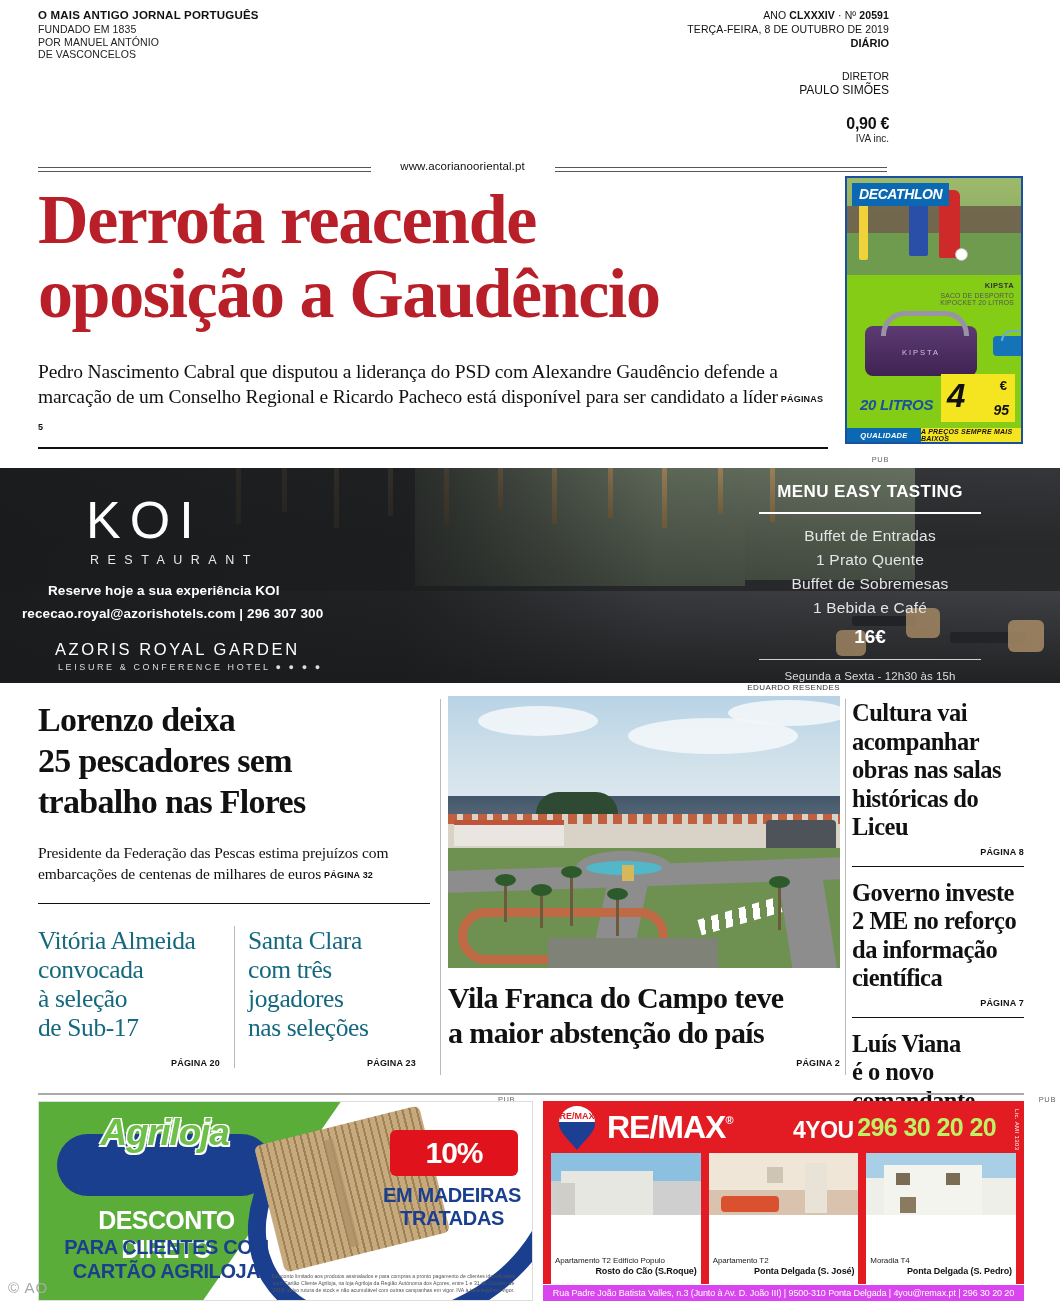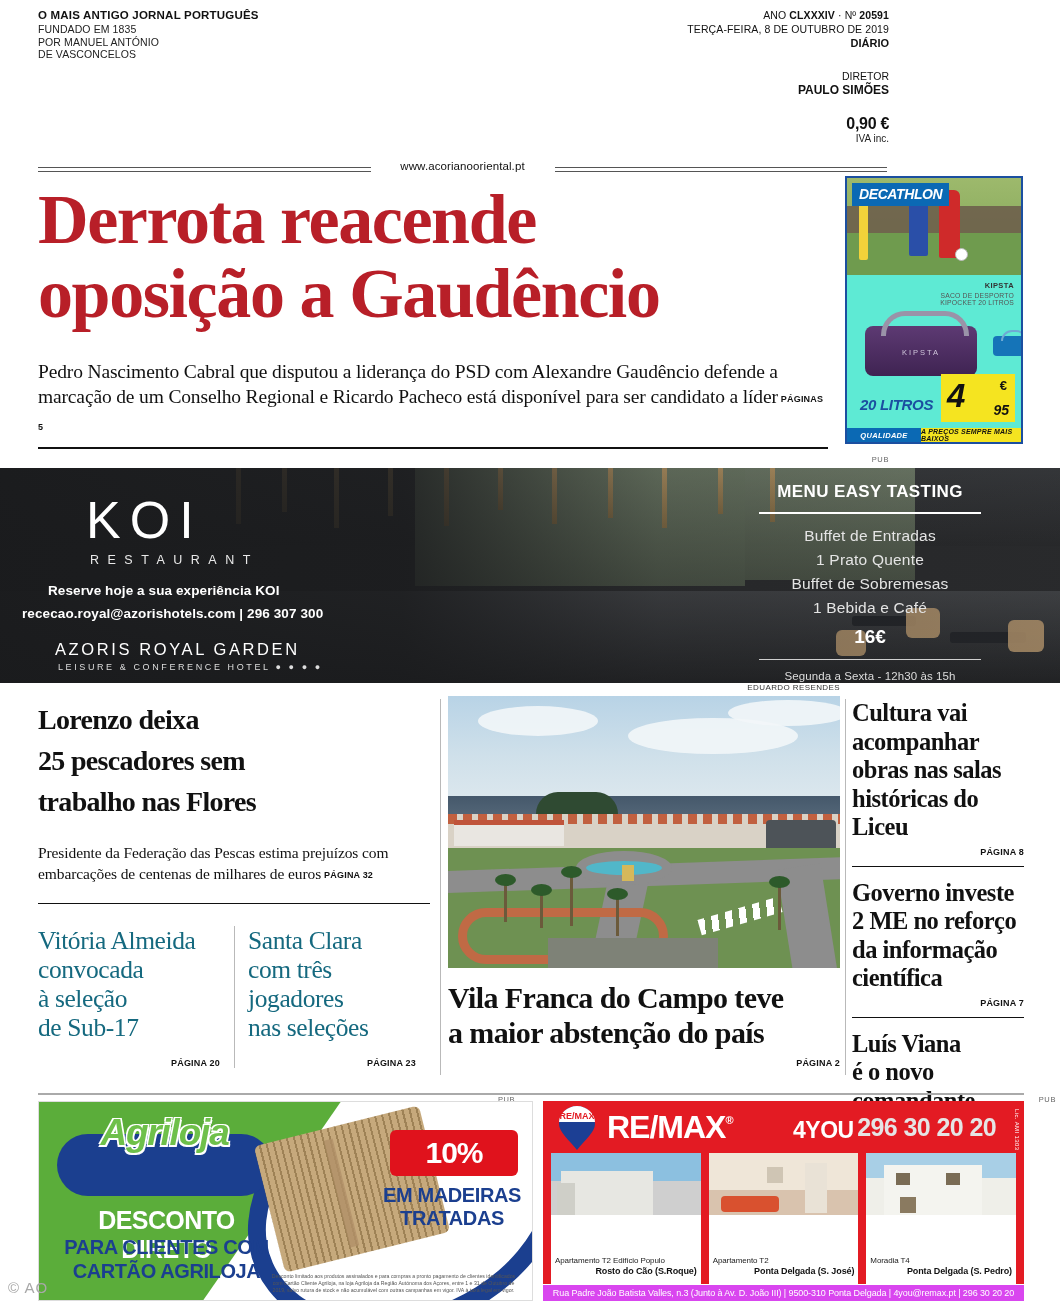--- a/index.html
+++ b/index.html
@@ -21,21 +21,21 @@
   .mh-left .founded {
     font-size:10.5px; color:#222; line-height:12.6px;
     text-transform:uppercase; margin-top:2px; letter-spacing:.1px;
   }
   .mh-right { position:absolute; right:36px; top:9px; text-align:right; }
   .mh-right .line1 { font-size:10.5px; color:#111; letter-spacing:.1px; }
   .mh-right .line1 b { font-weight:bold; }
   .mh-right .line2 { font-size:10.5px; color:#111; margin-top:2px; letter-spacing:.1px; }
   .mh-right .line3 { font-size:11px; font-weight:bold; color:#111; margin-top:2px; }
   .mh-right .dir-label { font-size:10.5px; color:#111; margin-top:21px; }
-  .mh-right .dir-name { font-size:12px; font-weight:bold; color:#111; margin-top:1px; }
+  .mh-right .dir-name { font-size:12px; font-weight:normal; color:#111; margin-top:1px; }
   .mh-right .price { font-size:16px; font-weight:bold; color:#111; margin-top:18px; letter-spacing:-.3px;}
   .mh-right .price-sub { font-size:10px; color:#222; margin-top:0px; }
 
   .logo-wrap {
     position:absolute; left:0; right:0; top:34px;
     text-align:center; pointer-events:none;
   }
   .logo-title {
     font-family:"DejaVu Serif", serif;
     font-weight:bold;
@@ -86,21 +86,21 @@
   .pagref {
     font-family:"Liberation Sans", sans-serif;
     font-size:9px; font-weight:bold; letter-spacing:.2px;
     vertical-align:1px; margin-left:3px; color:#111;
   }
   .lead-rule { position:absolute; left:38px; top:447px; width:790px; border-top:2px solid #111; }
 
   
   .ad-dec {
     position:absolute; left:845px; top:176px; width:178px; height:268px;
-    border:2px solid #1b4fa0; background:#5eead4; overflow:hidden;
+    border:2px solid #1b4fa0; background:#84cc16; overflow:hidden;
   }
   .dec-photo { position:relative; height:97px; background:linear-gradient(#9db96c,#7fa356); overflow:hidden; }
   .dec-photo .grassA { position:absolute; left:0; right:0; bottom:0; height:42px; background:#6f9b4e; }
   .dec-photo .fence { position:absolute; left:0; right:0; top:28px; height:38px; background:#6b5b4a; opacity:.85;}
   .dec-photo .post { position:absolute; left:12px; top:20px; width:9px; height:62px; background:#f2d23a; border-radius:2px;}
   .dec-photo .ball { position:absolute; left:108px; bottom:14px; width:13px; height:13px; background:#fff; border-radius:50%; border:1px solid #bbb;}
   .dec-photo .playerA { position:absolute; left:62px; top:14px; width:19px; height:64px; background:#2a4fa8; border-radius:6px 6px 2px 2px;}
   .dec-photo .playerB { position:absolute; left:92px; top:12px; width:21px; height:68px; background:#cf2a2a; border-radius:6px 6px 2px 2px;}
   .dec-logo {
     position:absolute; left:5px; top:5px; background:#0b69b4;
@@ -166,21 +166,21 @@
   .koi-menu .mprice { font-size:19px; font-weight:bold; color:#fff; margin-top:6px; }
   .koi-menu .mrule2 { height:1px; background:#cfcfcf; width:222px; margin:11px auto 8px auto; }
   .koi-menu .mfoot { font-size:11.5px; color:#dcdcdc; line-height:16px; letter-spacing:.1px;}
 
   
   .mid { position:absolute; left:0; top:683px; width:1060px; height:400px; }
 
   .col-left { position:absolute; left:38px; top:16px; width:392px; }
   .col-left h2 {
     font-family:"Liberation Serif", serif; font-weight:bold;
-    font-size:28px; line-height:41px; color:#111; letter-spacing:-.7px;
+    font-size:34px; line-height:41px; color:#111; letter-spacing:-.7px;
   }
   .col-left .sub {
     font-family:"Liberation Serif", serif; font-size:15.5px; line-height:21px;
     color:#111; margin-top:20px; letter-spacing:-.1px;
   }
   .divider-h { border-top:1px solid #111; margin-top:17px; }
 
   .teasers { position:absolute; left:38px; top:243px; width:392px; display:flex; }
   .teaser { width:50%; padding-right:14px; }
   .teaser.second { padding-left:13px; border-left:1px solid #b9b9b9; }
@@ -269,21 +269,21 @@
 
   .ad-remax {
     position:absolute; left:543px; top:11px; width:481px; height:200px;
     background:#e31b23; overflow:hidden;
   }
   .rm-head { position:relative; height:50px; }
   .rm-balloon { position:absolute; left:10px; top:3px; width:48px; height:48px; }
   .rm-word { position:absolute; left:64px; top:8px; font-size:32px; font-weight:bold; color:#fff; letter-spacing:-1px;}
   .rm-word .reg { font-size:11px; vertical-align:14px; }
   .rm-4you { position:absolute; left:250px; top:16px; font-size:23px; font-weight:bold; color:#fff; letter-spacing:-.5px;}
-  .rm-phone { position:absolute; right:28px; top:12px; font-size:25px; font-weight:bold; color:#e5e5e5; letter-spacing:-.6px;}
+  .rm-phone { position:absolute; right:28px; top:12px; font-size:25px; font-weight:bold; color:#bef264; letter-spacing:-.6px;}
   .rm-lic { position:absolute; right:4px; top:8px; font-size:6px; color:#fff; writing-mode:vertical-rl; letter-spacing:.4px;}
   .rm-cards { position:absolute; left:8px; right:8px; top:52px; display:flex; gap:8px; }
   .rm-card { flex:1; background:#fff; }
   .rm-img { height:62px; overflow:hidden; position:relative; }
   .rm-img.a { background:linear-gradient(#8cc0e0 45%, #cfcfcf 45%); }
   .rm-img.b { background:linear-gradient(#efe6d8 60%, #d9c3ae 60%); }
   .rm-img.c { background:linear-gradient(#a8cfe6 40%, #efefe9 40%); }
   .rm-img .blk { position:absolute; background:#e7e7e2; }
   .rm-img .sofa { position:absolute; left:12px; bottom:3px; width:58px; height:16px; background:#d9512f; border-radius:4px;}
   .rm-txt { padding:3px 4px 2px 4px; }

